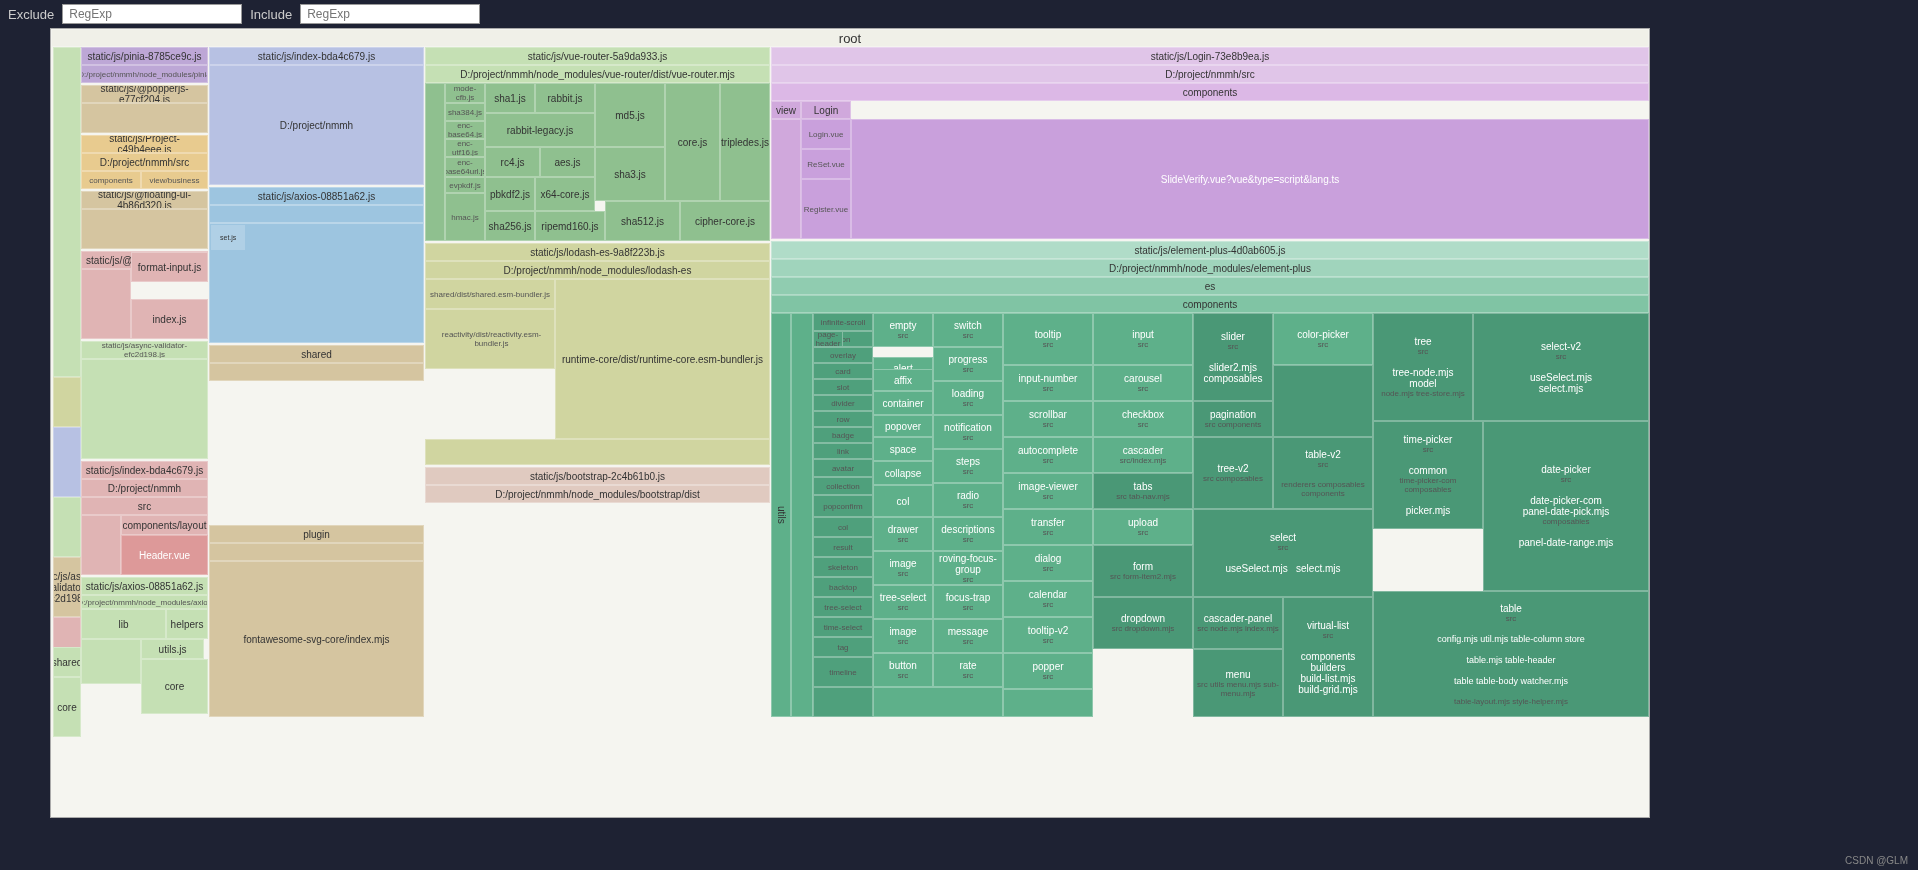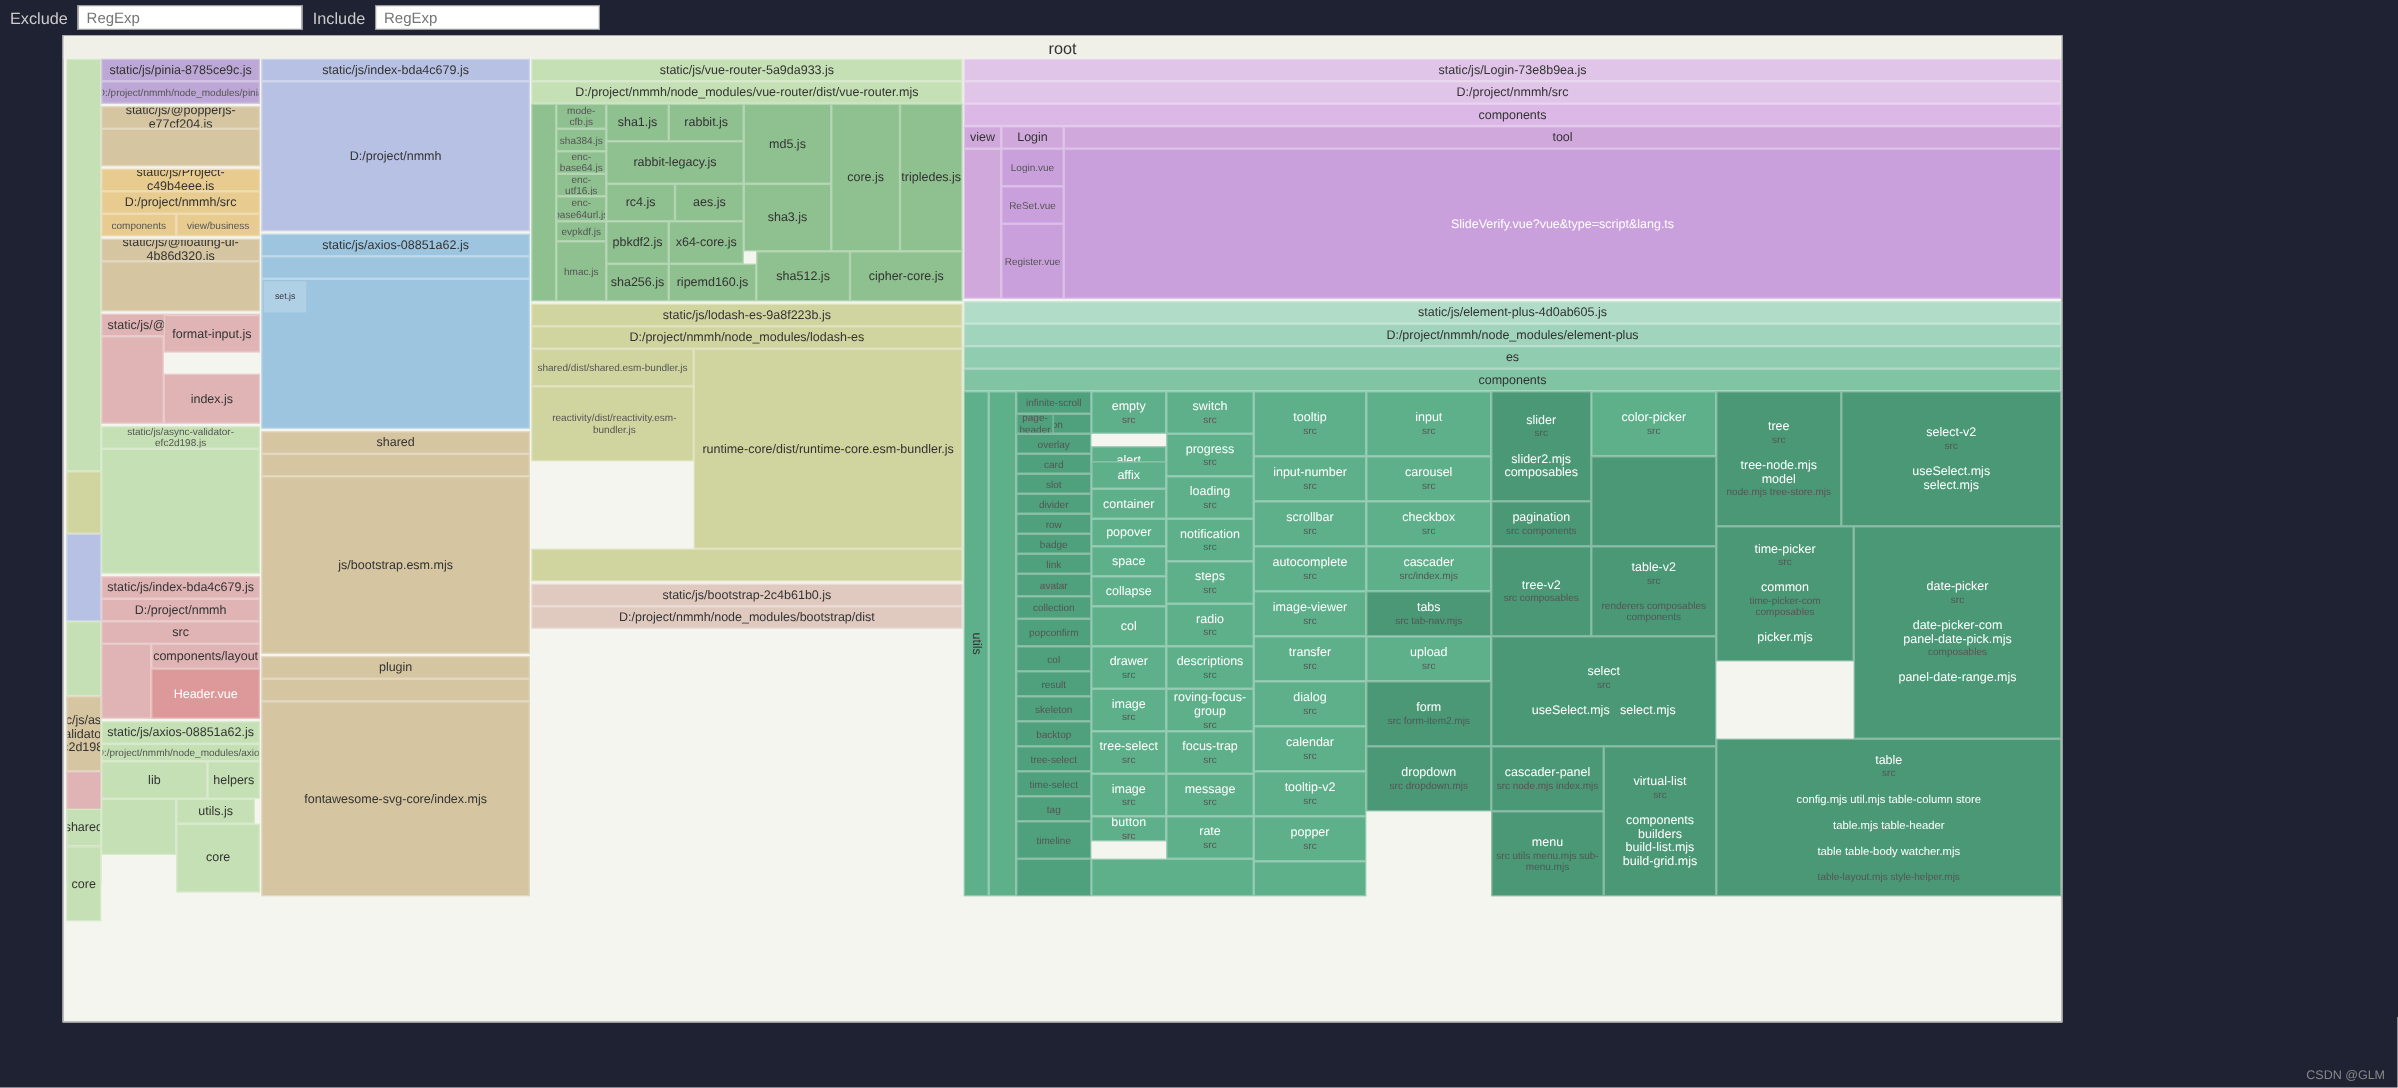--- a/index.html
+++ b/index.html
@@ -69,21 +69,20 @@
   <div class="cell sm" style="left:158px;top:36px;width:215px;height:120px;background:#b7c1e3">D:/project/nmmh</div>
   <div class="cell hdr sm" style="left:158px;top:158px;width:215px;background:#9dc5e0">static/js/axios-08851a62.js</div>
   <div class="cell hdr sm" style="left:158px;top:176px;width:215px;background:#9dc5e0"></div>
   <div class="cell" style="left:158px;top:194px;width:215px;height:120px;background:#9dc5e0">
     <div style="display:grid;grid-template-columns:repeat(12,1fr);grid-auto-rows:12px;width:100%;height:100%;gap:1px">
       <div style="background:rgba(255,255,255,0.2);grid-column:span 2;grid-row:span 2;font-size:7px;display:flex;align-items:center;justify-content:center">set.js</div>
     </div>
   </div>
   <div class="cell hdr sm" style="left:158px;top:316px;width:215px;background:#d5c5a0">shared</div>
   <div class="cell hdr sm" style="left:158px;top:334px;width:215px;background:#d5c5a0"></div>
-  <div class="cell sm" style="left:158px;top:352px;width:215px;height:142px;background:#d5c5a0">js/bootstrap.esm.mjs</div>
   <div class="cell hdr sm" style="left:158px;top:496px;width:215px;background:#d5c5a0">plugin</div>
   <div class="cell hdr sm" style="left:158px;top:514px;width:215px;background:#d5c5a0"></div>
   <div class="cell sm" style="left:158px;top:532px;width:215px;height:156px;background:#d5c5a0">fontawesome-svg-core/index.mjs</div>
 
   <div class="cell hdr sm" style="left:374px;top:18px;width:345px;background:#c5e0b4">static/js/vue-router-5a9da933.js</div>
   <div class="cell hdr sm" style="left:374px;top:36px;width:345px;background:#c5e0b4">D:/project/nmmh/node_modules/vue-router/dist/vue-router.mjs</div>
   <div class="cell tiny" style="left:374px;top:54px;width:20px;height:158px;background:#8fc08f"></div>
   <div class="cell tiny" style="left:394px;top:54px;width:40px;height:20px;background:#8fc08f">mode-cfb.js</div>
   <div class="cell tiny" style="left:394px;top:74px;width:40px;height:18px;background:#8fc08f">sha384.js</div>
   <div class="cell tiny" style="left:394px;top:92px;width:40px;height:18px;background:#8fc08f">enc-base64.js</div>
@@ -119,21 +118,20 @@
 
   <div class="cell hdr sm" style="left:720px;top:18px;width:878px;background:#e0c5e8">static/js/Login-73e8b9ea.js</div>
   <div class="cell hdr sm" style="left:720px;top:36px;width:878px;background:#e0c5e8">D:/project/nmmh/src</div>
   <div class="cell hdr sm" style="left:720px;top:54px;width:878px;background:#dcb8e6">components</div>
   <div class="cell sm" style="left:720px;top:72px;width:30px;height:18px;background:#d0a8dc">view</div>
   <div class="cell sm" style="left:720px;top:90px;width:30px;height:120px;background:#d0a8dc"></div>
   <div class="cell hdr sm" style="left:750px;top:72px;width:50px;background:#d0a8dc">Login</div>
   <div class="cell tiny" style="left:750px;top:90px;width:50px;height:30px;background:#c9a0dc">Login.vue</div>
   <div class="cell tiny" style="left:750px;top:120px;width:50px;height:30px;background:#c9a0dc">ReSet.vue</div>
   <div class="cell tiny" style="left:750px;top:150px;width:50px;height:60px;background:#c9a0dc">Register.vue</div>
-  <div class="cell hdr sm" style="left:800px;top:72px;width:798px;background:#d0a8dc">tool</div>
   <div class="cell sm" style="left:800px;top:90px;width:798px;height:120px;background:#c9a0dc;color:#fff">SlideVerify.vue?vue&amp;type=script&amp;lang.ts</div>
 
   <div class="cell hdr sm" style="left:720px;top:212px;width:878px;background:#b0dcc8">static/js/element-plus-4d0ab605.js</div>
   <div class="cell hdr sm" style="left:720px;top:230px;width:878px;background:#a0d4bc">D:/project/nmmh/node_modules/element-plus</div>
   <div class="cell hdr sm" style="left:720px;top:248px;width:878px;background:#90ccb0">es</div>
   <div class="cell hdr sm" style="left:720px;top:266px;width:878px;background:#80c4a4">components</div>
 
   <div class="cell sm" style="left:720px;top:284px;width:20px;height:404px;background:#5eb08a;writing-mode:vertical-rl">utils</div>
   <div class="cell" style="left:740px;top:284px;width:22px;height:404px;background:#5eb08a"></div>
 
@@ -207,21 +205,21 @@
   <div class="cell sm" style="left:822px;top:522px;width:60px;height:34px;background:#5eb08a;color:#fff;flex-direction:column">image<br><span class="tiny">src</span></div>
   <div class="cell sm" style="left:882px;top:556px;width:70px;height:34px;background:#5eb08a;color:#fff;flex-direction:column">focus-trap<br><span class="tiny">src</span></div>
   <div class="cell sm" style="left:952px;top:588px;width:90px;height:36px;background:#5eb08a;color:#fff;flex-direction:column">tooltip-v2<br><span class="tiny">src</span></div>
   <div class="cell sm" style="left:1042px;top:568px;width:100px;height:52px;background:#4a9876;color:#fff;flex-direction:column">dropdown<br><span class="tiny">src dropdown.mjs</span></div>
   <div class="cell sm" style="left:1142px;top:568px;width:90px;height:52px;background:#4a9876;color:#fff;flex-direction:column">cascader-panel<br><span class="tiny">src node.mjs index.mjs</span></div>
   <div class="cell sm" style="left:822px;top:556px;width:60px;height:34px;background:#5eb08a;color:#fff;flex-direction:column">tree-select<br><span class="tiny">src</span></div>
   <div class="cell sm" style="left:882px;top:590px;width:70px;height:34px;background:#5eb08a;color:#fff;flex-direction:column">message<br><span class="tiny">src</span></div>
   <div class="cell sm" style="left:952px;top:624px;width:90px;height:36px;background:#5eb08a;color:#fff;flex-direction:column">popper<br><span class="tiny">src</span></div>
   <div class="cell sm" style="left:1142px;top:620px;width:90px;height:68px;background:#4a9876;color:#fff;flex-direction:column">menu<br><span class="tiny">src utils menu.mjs sub-menu.mjs</span></div>
   <div class="cell sm" style="left:822px;top:590px;width:60px;height:34px;background:#5eb08a;color:#fff;flex-direction:column">image<br><span class="tiny">src</span></div>
-  <div class="cell sm" style="left:822px;top:624px;width:60px;height:20px;background:#5eb08a;color:#fff;flex-direction:column">button<br><span class="tiny">src</span></div>
+  <div class="cell sm" style="left:822px;top:624px;width:60px;height:34px;background:#5eb08a;color:#fff;flex-direction:column">button<br><span class="tiny">src</span></div>
   <div class="cell sm" style="left:882px;top:624px;width:70px;height:34px;background:#5eb08a;color:#fff;flex-direction:column">rate<br><span class="tiny">src</span></div>
   <div class="cell sm" style="left:822px;top:658px;width:130px;height:30px;background:#5eb08a"></div>
   <div class="cell sm" style="left:952px;top:660px;width:90px;height:28px;background:#5eb08a"></div>
 
   <div class="cell sm" style="left:1222px;top:408px;width:100px;height:72px;background:#4a9876;color:#fff;flex-direction:column">table-v2<br><span class="tiny">src</span><br><span class="tiny">renderers composables components</span></div>
   <div class="cell sm" style="left:1322px;top:392px;width:110px;height:108px;background:#4a9876;color:#fff;flex-direction:column">time-picker<br><span class="tiny">src</span><br>common<br><span class="tiny">time-picker-com composables</span><br>picker.mjs</div>
   <div class="cell sm" style="left:1432px;top:392px;width:166px;height:170px;background:#4a9876;color:#fff;flex-direction:column">date-picker<br><span class="tiny">src</span><br>date-picker-com<br>panel-date-pick.mjs<br><span class="tiny">composables</span><br>panel-date-range.mjs</div>
 
   <div class="cell sm" style="left:1232px;top:568px;width:90px;height:120px;background:#4a9876;color:#fff;flex-direction:column">virtual-list<br><span class="tiny">src</span><br>components<br>builders<br>build-list.mjs<br>build-grid.mjs</div>
 

